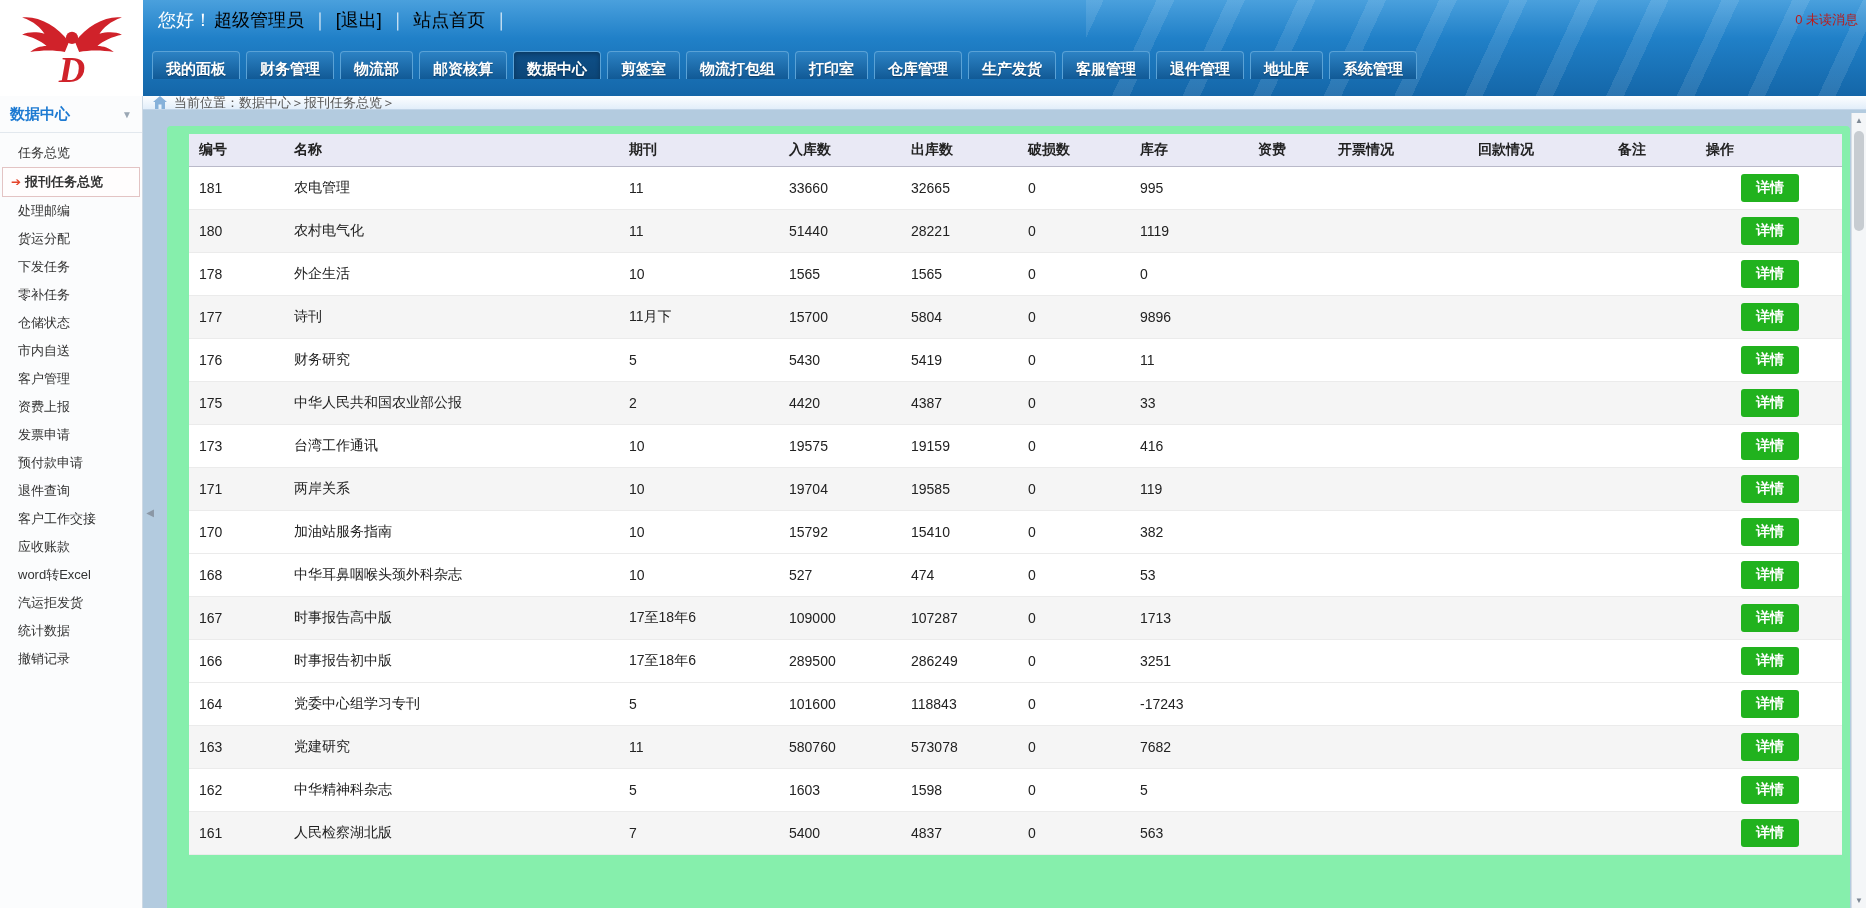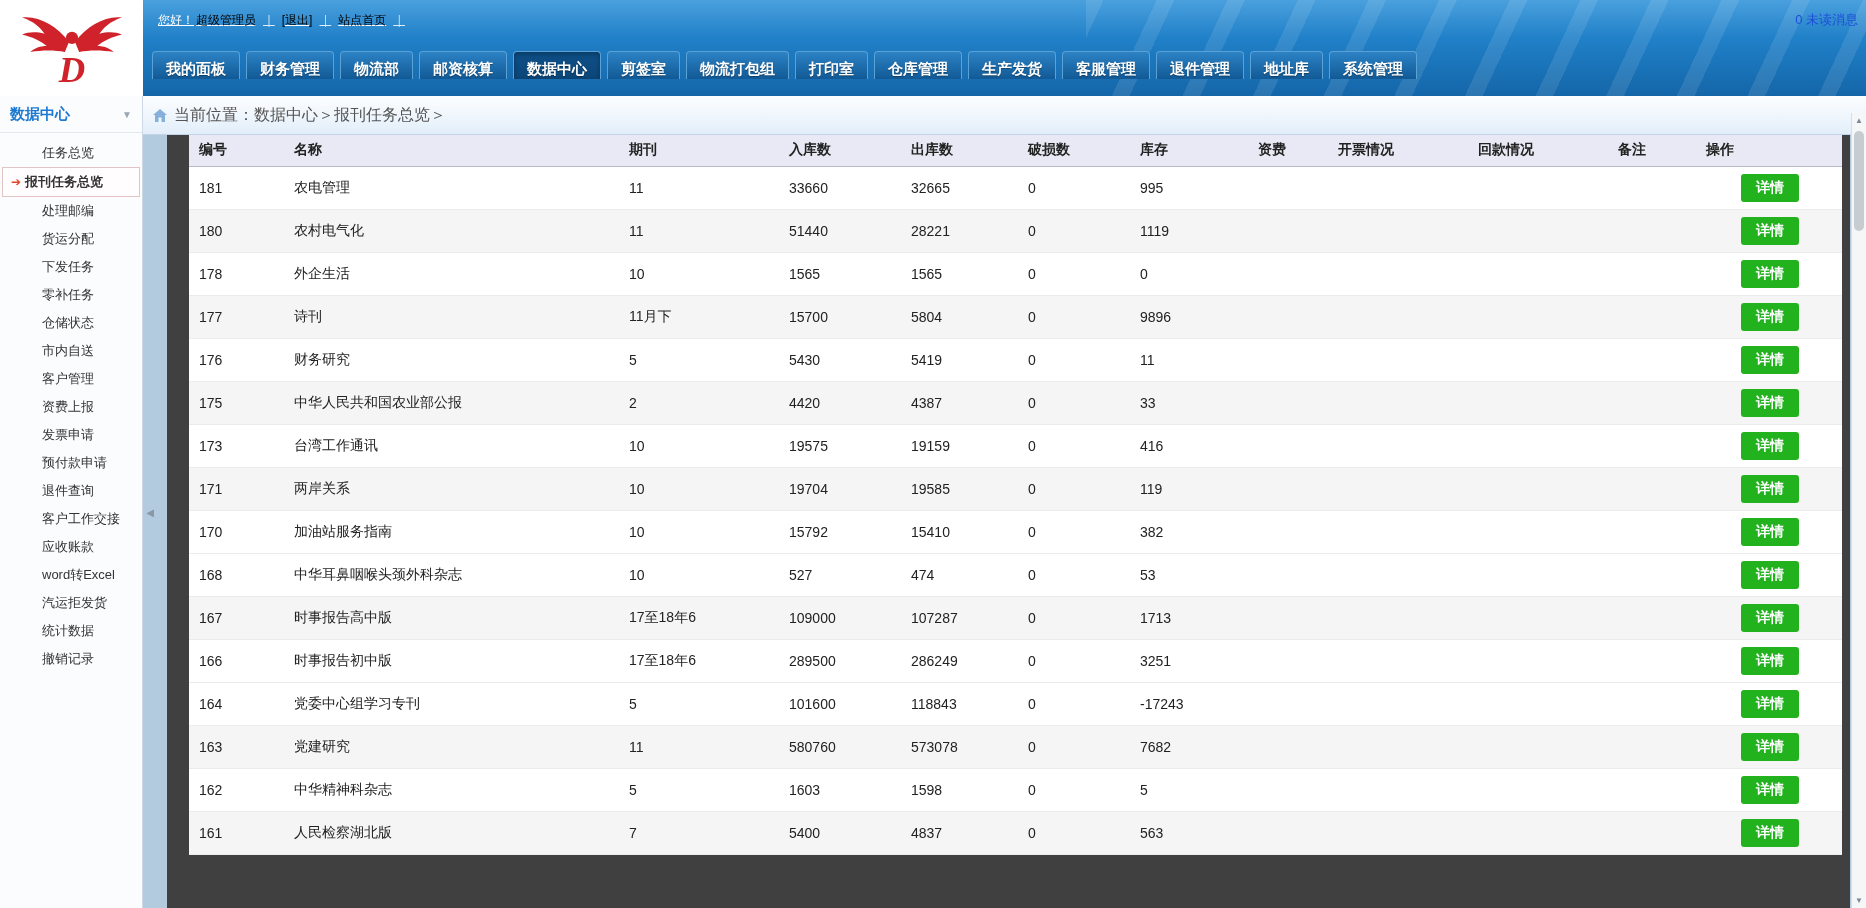--- a/index.html
+++ b/index.html
@@ -12,58 +12,58 @@
   
   .header { position:absolute; left:0; top:0; width:100%; height:96px;
     background:linear-gradient(180deg,#4aa0dd 0%, #2080c8 40%, #1466a8 100%); overflow:hidden; }
   .header .streaks { position:absolute; right:0; top:0; width:780px; height:96px;
     background:repeating-linear-gradient(115deg, rgba(255,255,255,0.10) 0 16px, rgba(255,255,255,0) 16px 64px); }
 
   .logo-box { position:absolute; left:0; top:0; width:143px; height:96px; background:#ffffff;
     display:flex; align-items:center; justify-content:center; z-index:5; }
 
   .topbar-line { position:absolute; left:158px; top:0; height:40px; display:flex; align-items:center;
-    color:#fff; font-size:12px; z-index:3; white-space:nowrap;text-decoration:underline; }
+    color:#fff; font-size:18px; z-index:3; white-space:nowrap; }
   .topbar-line a { color:#000000; text-decoration:none; margin:0 2px; cursor:pointer; }
   .topbar-line .sep { margin:0 5px; opacity:.85; }
   .messages { position:absolute; right:8px; top:0; height:40px; display:flex; align-items:center;
-    color:#1d4ed8; font-size:13px; z-index:3; white-space:nowrap; cursor:pointer; }
+    color:#b91c1c; font-size:13px; z-index:3; white-space:nowrap; cursor:pointer; }
 
   .tab-bar { position:absolute; left:152px; top:51px; display:flex; gap:6px; z-index:3; }
   .tab { background:linear-gradient(180deg,#2c82c4,#115a96); border:1px solid #5aa2d6; border-bottom:none;
     border-radius:4px 4px 0 0; color:#fff; font-weight:bold; font-size:15px; padding:8px 13px 0;
     cursor:pointer; text-shadow:0 1px 1px rgba(0,0,0,.35); white-space:nowrap; }
   .tab.active { background:linear-gradient(180deg,#0e4f88,#0c4678); box-shadow:inset 0 2px 5px rgba(0,0,0,.3); }
 
   
-  .breadcrumb { position:absolute; left:143px; top:96px; right:0; height:39px;
+  .breadcrumb { position:absolute; left:143px; top:96px; right:0; height:14px;
     background:linear-gradient(180deg,#fdfeff,#e2eefa); border-bottom:1px solid #c2d5e8;
-    display:flex; align-items:center; padding-left:10px; color:#555; font-size:16px; gap:7px; z-index:2; }
+    display:flex; align-items:center; padding-left:10px; color:#555; font-size:13px; gap:7px; z-index:2; }
 
   
   .sidebar { position:absolute; left:0; top:96px; bottom:0; width:143px; background:#fbfcfd;
     border-right:1px solid #cdd9e4; z-index:4; }
   .sidebar-header { display:flex; align-items:center; justify-content:space-between;
     padding:9px 10px 8px 10px; border-bottom:1px solid #e2e8ee; cursor:pointer; }
   .sidebar-title { color:#1d7ad2; font-weight:bold; font-size:15px; }
   .dropdown-icon { color:#9aa7b4; font-size:10px; }
   .side-menu { list-style:none; padding:6px 0; }
   .side-item { padding:5px 10px 5px 18px; font-size:13px; color:#333; cursor:pointer;
-    display:flex; align-items:center; gap:4px; white-space:nowrap;margin-left:24px; }
+    display:flex; align-items:center; gap:4px; white-space:nowrap; }
   .side-item .active-arrow { display:none; color:#e4442a; font-size:12px; line-height:1; }
   .side-item.active { font-weight:bold; border:1px solid #e3c4c4; background:#fffdfd;
     padding-left:8px; margin:0 2px; }
   .side-item.active .active-arrow { display:inline; }
 
   .collapse-handle { position:absolute; left:143px; top:492px; width:14px; height:40px;
     display:flex; align-items:center; justify-content:center; color:#8a97a5; font-size:10px;
     cursor:pointer; z-index:3; }
 
   
-  .main { position:absolute; left:167px; top:126px; right:16px; bottom:0; background:#404040;
+  .main { position:absolute; left:167px; top:126px; right:16px; bottom:0; background:#86efac;
     border-radius:4px 4px 0 0; overflow:hidden; padding:8px 8px 0 22px; }
 
   table { width:100%; border-collapse:collapse; table-layout:fixed; }
   thead th { background:#e9e9f5; font-size:14px; font-weight:bold; color:#222; text-align:left;
     padding:7px 10px; border-bottom:1px solid #b9b9c9; white-space:nowrap; }
   tbody td { font-size:14px; color:#222; padding:0 10px; height:43px;
     border-bottom:1px solid #ebebeb; overflow:hidden; white-space:nowrap; background:#fff; }
   tr.alt td { background:#f5f5f5; }
   .detail-btn { background:#21b21e; color:#fff; font-weight:bold; font-size:14px; border:none;
     border-radius:3px; padding:5px 15px; cursor:pointer;margin-left:35px; }

